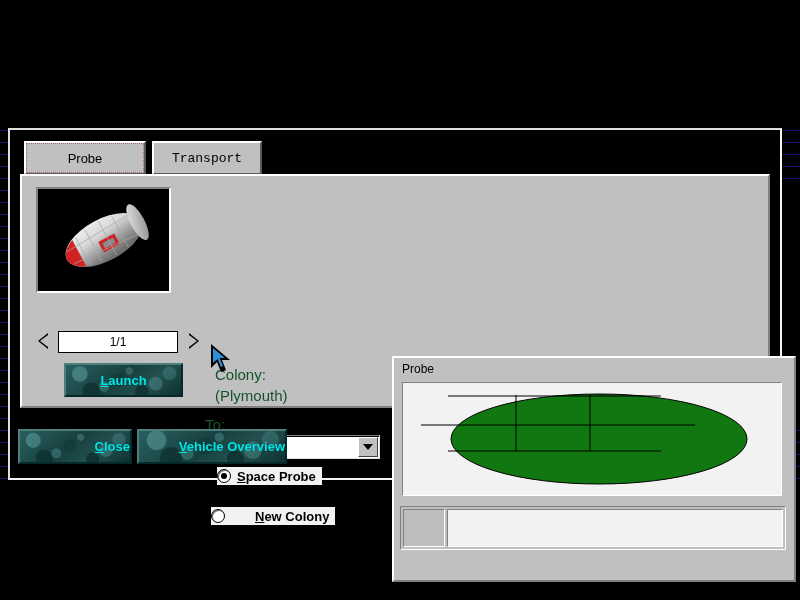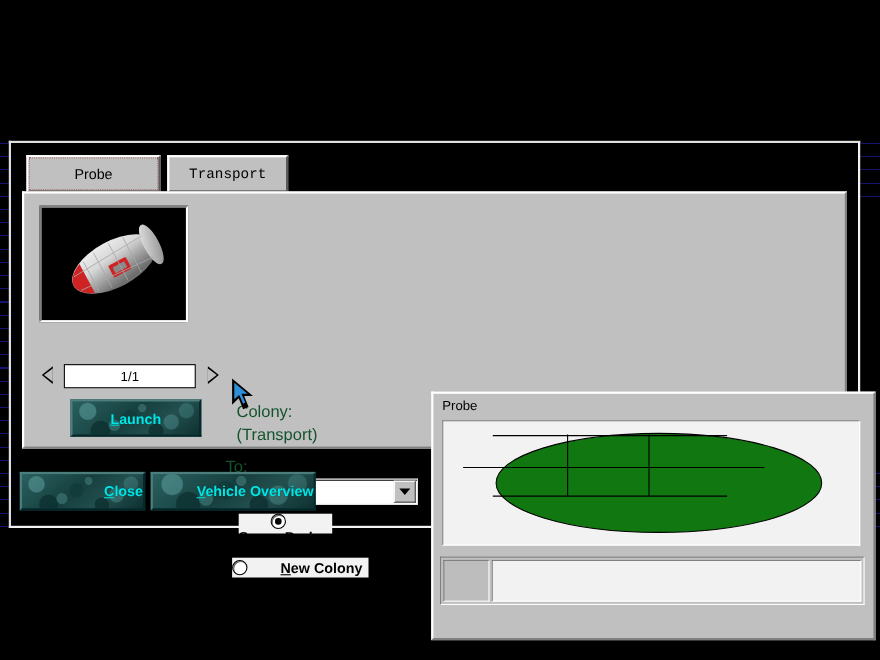--- a/index.html
+++ b/index.html
@@ -107,21 +107,21 @@
     border-top:1px solid #ffffff;border-left:1px solid #ffffff;
     border-right:1px solid #404040;border-bottom:1px solid #404040;
     display:flex;align-items:center;justify-content:center;}
   #combo-arrow::after{content:"";width:0;height:0;
     border-left:5px solid transparent;border-right:5px solid transparent;
     border-top:6px solid #000;}
 
   
   .radio-row{position:absolute;height:18px;display:flex;align-items:center;
     background:#f2f2f2;padding-right:6px;}
-  #rad0{left:195px;top:291px;flex-direction:column;}
+  #rad0{left:195px;top:291px;}
   #rad1{left:195px;top:311px;}
   #rad2{left:189px;top:331px;gap:24px;}
   .rdot{width:12px;height:12px;border-radius:50%;background:#fff;
     border:1px solid #000;box-shadow:inset 1px 1px 0 #707070;
     margin-right:6px;flex:none;position:relative;}
   .rdot.on::after{content:"";position:absolute;left:3px;top:3px;
     width:6px;height:6px;border-radius:50%;background:#000;}
   .rlabel{font-size:13px;font-weight:bold;color:#000;white-space:nowrap;}
   .rlabel u{text-decoration:underline;}
 
@@ -223,21 +223,21 @@
           </span>
         <div id="spin-field">
           <span>1/1</span>
         </div>
         <span class="triangle" id="spin-right">
             <i></i>
           </span>
       </div>
 
       <span class="lbl" id="lbl-colony">Colony:</span>
-      <span class="lbl" id="lbl-colonyval">(Transport)</span>
+      <span class="lbl" id="lbl-colonyval">(Plymouth)</span>
       <span class="lbl" id="lbl-to">To:</span>
 
       <div id="combo">
         <span id="combo-value"></span>
         <span id="combo-arrow"></span>
       </div>
 
       <div class="radio-row" id="rad0">
         <span class="rdot on"></span>
         <span class="rlabel"><u>S</u><span></span>pace Probe</span>

